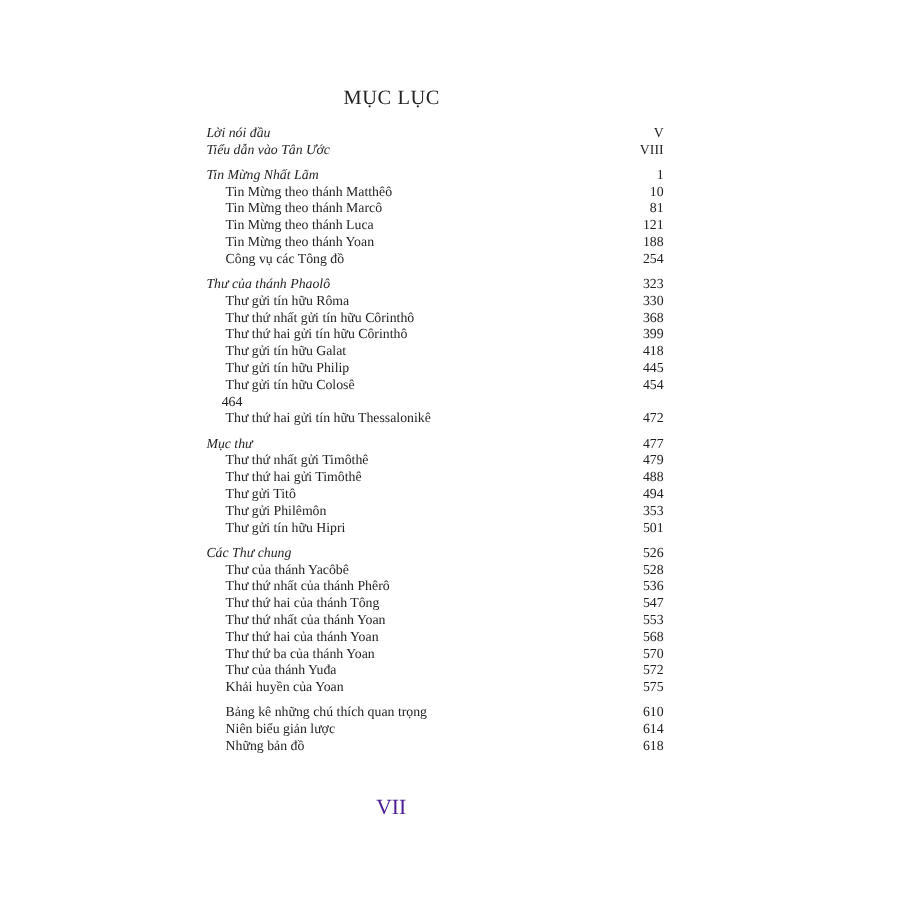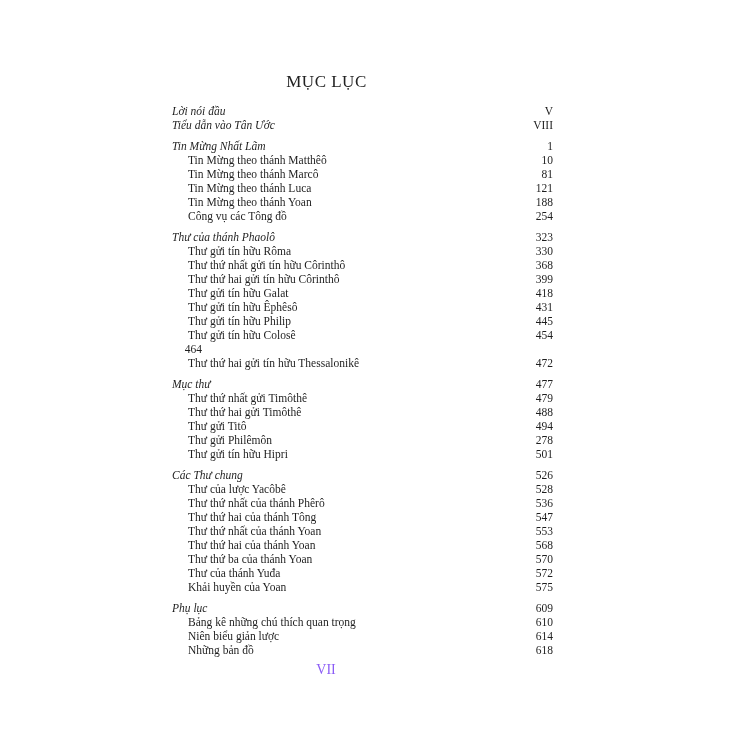--- a/index.html
+++ b/index.html
@@ -52,22 +52,22 @@
     .row .page {
       text-align: right;
       min-width: 30px;
     }
     .footer {
       position: absolute;
       top: 662px;
       left: 0;
       width: 652px;
       text-align: center;
-      font-size: 14px;
-      color: #8b5cf6;
+      font-size: 18px;
+      color: #4c1d95;
     }
   </style>
 </head>
 <body>
 
 <div class="page-title">MỤC LỤC</div>
 
 <div class="toc">
 
   <div class="group">
@@ -123,24 +123,20 @@
       </div>
     <div class="row sub">
         <span class="label">Thư thứ hai gửi tín hữu Côrinthô</span>
         <span class="page">399</span>
       </div>
     <div class="row sub">
         <span class="label">Thư gửi tín hữu Galat</span>
         <span class="page">418</span>
       </div>
     <div class="row sub">
-        <span class="label">Thư gửi tín hữu Êphêsô</span>
-        <span class="page">431</span>
-      </div>
-    <div class="row sub">
         <span class="label">Thư gửi tín hữu Philip</span>
         <span class="page">445</span>
       </div>
     <div class="row sub">
         <span class="label">Thư gửi tín hữu Colosê</span>
         <span class="page">454</span>
       </div>
     <div class="row sub">
         <span class="page">464</span>
       </div>
@@ -162,35 +158,35 @@
     <div class="row sub">
         <span class="label">Thư thứ hai gửi Timôthê</span>
         <span class="page">488</span>
       </div>
     <div class="row sub">
         <span class="label">Thư gửi Titô</span>
         <span class="page">494</span>
       </div>
     <div class="row sub">
         <span class="label">Thư gửi Philêmôn</span>
-        <span class="page">278</span>
+        <span class="page">353</span>
       </div>
     <div class="row sub">
         <span class="label">Thư gửi tín hữu Hipri</span>
         <span class="page">501</span>
       </div>
   </div>
 
   <div class="group">
     <div class="row section">
       <span class="label">Các Thư chung</span>
       <span class="page">526</span>
     </div>
     <div class="row sub">
-        <span class="label">Thư của lược Yacôbê</span>
+        <span class="label">Thư của thánh Yacôbê</span>
         <span class="page">528</span>
       </div>
     <div class="row sub">
         <span class="label">Thư thứ nhất của thánh Phêrô</span>
         <span class="page">536</span>
       </div>
     <div class="row sub">
         <span class="label">Thư thứ hai của thánh Tông</span>
         <span class="page">547</span>
       </div>
@@ -210,24 +206,20 @@
         <span class="label">Thư của thánh Yuđa</span>
         <span class="page">572</span>
       </div>
     <div class="row sub">
         <span class="label">Khải huyền của Yoan</span>
         <span class="page">575</span>
       </div>
   </div>
 
   <div class="group">
-    <div class="row section">
-      <span class="label">Phụ lục</span>
-      <span class="page">609</span>
-    </div>
     <div class="row sub">
         <span class="label">Bảng kê những chú thích quan trọng</span>
         <span class="page">610</span>
       </div>
     <div class="row sub">
         <span class="label">Niên biểu giản lược</span>
         <span class="page">614</span>
       </div>
     <div class="row sub">
         <span class="label">Những bản đồ</span>

